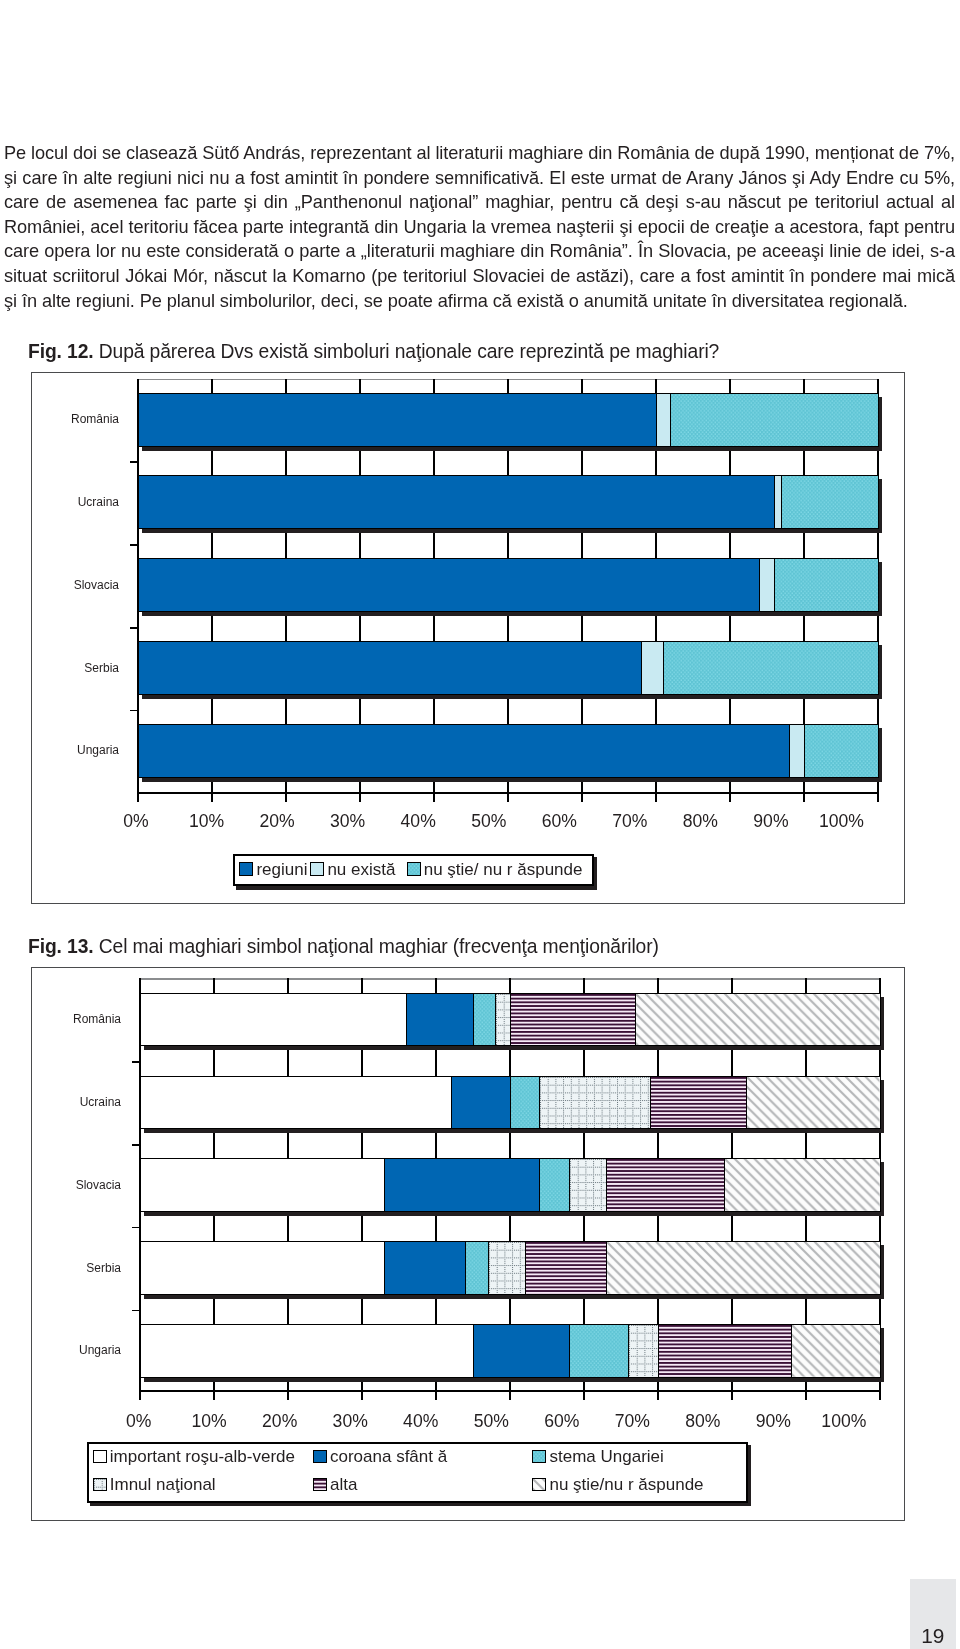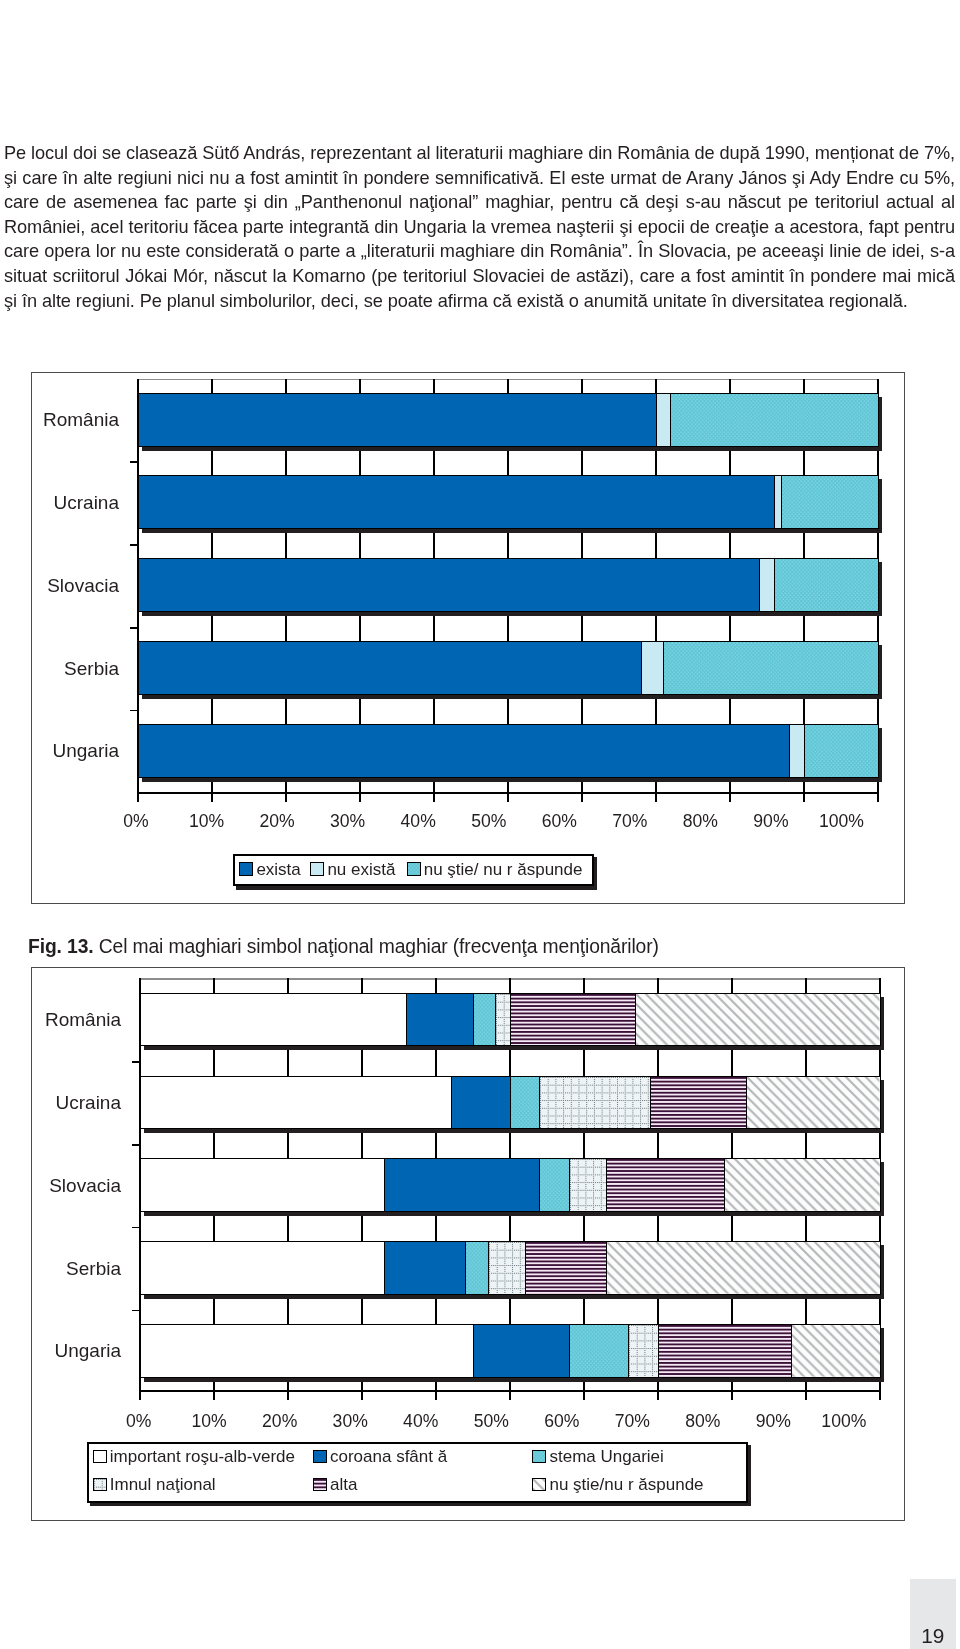--- a/index.html
+++ b/index.html
@@ -21,21 +21,21 @@
              text-align:justify;color:#231f20;letter-spacing:-0.085px;}
 
   
   .fig-cap{position:absolute;will-change:opacity;left:28px;font-size:19.3px;line-height:20px;color:#231f20;white-space:nowrap;letter-spacing:-0.12px;}
   .fig-cap .lbl{font-weight:bold;}
 
   
   .chart-frame{position:absolute;border:1px solid #4a4b4d;background:#fff;box-sizing:border-box;}
   .plot{position:absolute;box-sizing:border-box;}
   .vline{position:absolute;top:0;bottom:0;width:1.8px;background:#000;}
-  .cat-label{position:absolute;will-change:opacity;text-align:right;font-size:19px;line-height:13px;color:#231f20;white-space:nowrap;}
+  .cat-label{position:absolute;will-change:opacity;text-align:right;font-size:12px;line-height:13px;color:#231f20;white-space:nowrap;}
   .tick{position:absolute;width:1.8px;background:#000;}
   .axis-line{position:absolute;height:1.8px;background:#000;}
   .xtick-label{position:absolute;will-change:opacity;font-size:17.6px;line-height:13px;color:#231f20;text-align:center;white-space:nowrap;}
 
   
   .bar{position:absolute;box-sizing:border-box;}
   .seg{position:absolute;top:0;bottom:0;box-sizing:border-box;border:1.4px solid #000;overflow:hidden;}
   .patsvg{position:absolute;left:0;top:0;display:block;}
   .swatch{overflow:hidden;}
   .shadow{position:absolute;background:#231f20;}
@@ -72,20 +72,21 @@
   </pattern>
   <pattern id="pat-diag" width="9.9" height="9.9" patternUnits="userSpaceOnUse">
     <rect width="9.9" height="9.9" fill="#fcfcfc"></rect>
     <path d="M-4.95 -4.95 L14.85 14.85 M-14.85 -4.95 L4.95 14.85 M4.95 -4.95 L24.75 14.85" stroke="#b4b6b8" stroke-width="2.1"></path>
   </pattern>
 </defs>
 </svg>
 
 <div class="page">
   <div class="body-copy">Pe locul doi se clasează Sütő András, reprezentant al literaturii maghiare din România de după 1990, menționat de 7%, şi care în alte regiuni nici nu a fost amintit în pondere semnificativă. El este urmat de Arany János şi Ady Endre cu 5%, care de asemenea fac parte şi din „Panthenonul naţional” maghiar, pentru că deşi s-au născut pe teritoriul actual al României, acel teritoriu făcea parte integrantă din Ungaria la vremea naşterii şi epocii de creaţie a acestora, fapt pentru care opera lor nu este considerată o parte a „literaturii maghiare din România”. În Slovacia, pe aceeaşi linie de idei, s-a situat scriitorul Jókai Mór, născut la Komarno (pe teritoriul Slovaciei de astăzi), care a fost amintit în pondere mai mică şi în alte regiuni. Pe planul simbolurilor, deci, se poate afirma că există o anumită unitate în diversitatea regională.</div>
+  <div class="fig-cap" style="top:342px;"><span class="lbl">Fig. 12.</span> <span>După părerea Dvs există simboluri naţionale care reprezintă pe maghiari?</span></div>
 <div class="chart-frame" style="left:31.25px;top:372.2px;width:873.5px;height:531.8px;">
 <div class="plot" style="left:105.75px;top:5.4px;width:739.5px;height:413.9px;">
 <div style="position:absolute;left:-0.8px;top:0;width:741.1px;height:1.3px;background:#8b8d8f;"></div>
 <div class="vline" style="left:-0.75px;"></div>
 <div class="vline" style="left:73.2px;"></div>
 <div class="vline" style="left:147.15px;"></div>
 <div class="vline" style="left:221.1px;"></div>
 <div class="vline" style="left:295.05px;"></div>
 <div class="vline" style="left:369px;"></div>
 <div class="vline" style="left:442.95px;"></div>
@@ -173,21 +174,21 @@
 <div class="xtick-label" style="left:416.5px;top:442px;width:80px;">50%</div>
 <div class="xtick-label" style="left:487.05px;top:442px;width:80px;">60%</div>
 <div class="xtick-label" style="left:557.6px;top:442px;width:80px;">70%</div>
 <div class="xtick-label" style="left:628.15px;top:442px;width:80px;">80%</div>
 <div class="xtick-label" style="left:698.7px;top:442px;width:80px;">90%</div>
 <div class="xtick-label" style="left:769.25px;top:442px;width:80px;">100%</div>
 <div class="legend-shadow" style="left:204.15px;top:483.8px;width:361px;height:32.6px;"></div>
 <div class="legend" style="left:200.75px;top:480.4px;width:361px;height:32.6px;"></div>
 <div class="leg-item" style="left:206.95px;top:489.2px;">
         <span class="swatch" style="background:#0066b3;"></span>
-        <span>exista</span>
+        <span>regiuni</span>
       </div>
 <div class="leg-item" style="left:277.95px;top:489.2px;">
         <span class="swatch" style="background:#c9eaf2;"></span>
         <span>nu există</span>
       </div>
 <div class="leg-item" style="left:374.25px;top:489.2px;">
         <span class="swatch" style="background:#61c5d5;">
           <svg class="patsvg" preserveAspectRatio="none" width="100%" height="100%">
             <rect width="100%" height="100%" fill="url(#pat-dots)"></rect>
           </svg>

